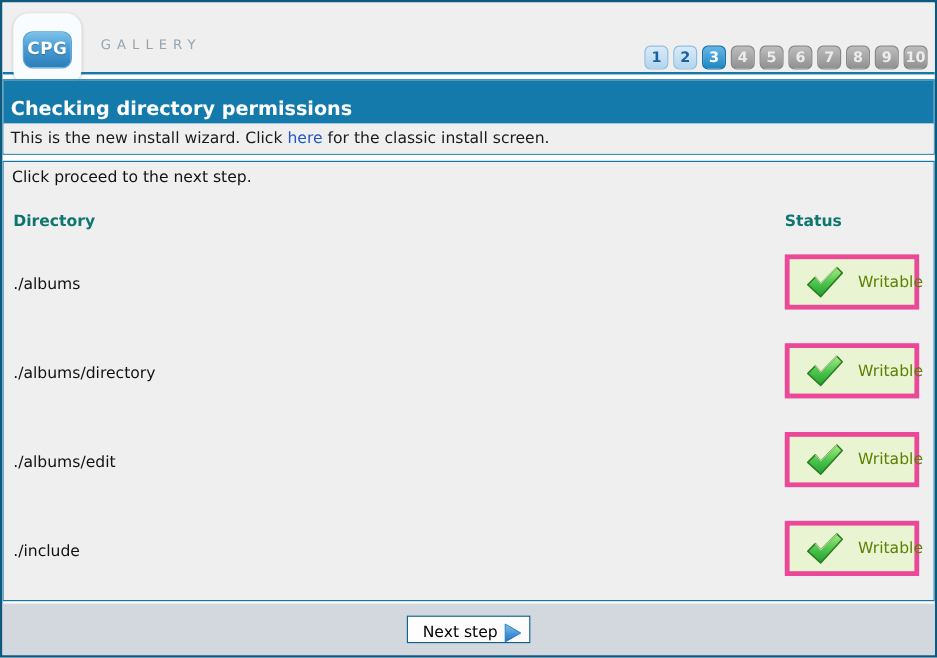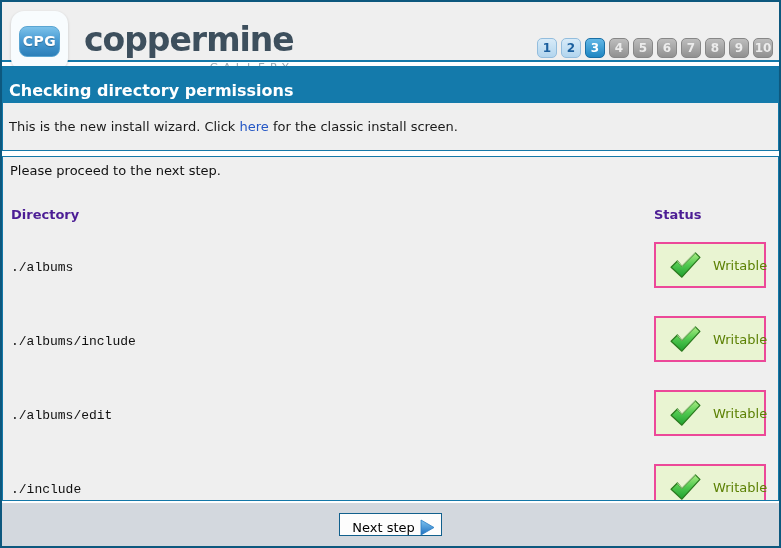--- a/index.html
+++ b/index.html
@@ -82,50 +82,50 @@
   .title-section { margin-top: 4px; border: 1px solid #1478a8; flex-shrink: 0; }
   .title-bar {
     background: #147aab;
     color: #ffffff;
     font-size: 16px; font-weight: bold;
     padding: 14px 6px 3px 6px;
   }
   .info-bar {
     background: #efefef;
     font-size: 13px; color: #1a1a1a;
-    padding: 16px 6px;
+    padding: 5px 6px;
   }
   .info-bar a { color: #2356c5; text-decoration: none; cursor: pointer; }
 
   
   .content {
     margin-top: 5px;
     border: 1px solid #1478a8;
     background: #efefef;
     flex: 1;
     padding: 6px 6px 4px 7px;
     display: flex;
     flex-direction: column;
     overflow: hidden;
   }
   .intro { font-size: 13px; line-height: 16px; color: #111; }
   .tbl-head {
     display: flex;
-    margin-top: 28px;
-    font-size: 13px; font-weight: bold; color: #4c1d95;
+    margin-top: 20px;
+    font-size: 13px; font-weight: bold; color: #0f766e;
   }
   .dir-col { flex: 1; padding-left: 1px; }
   .status-col { width: 118px; flex-shrink: 0; }
   .tbl-rows { margin-top: 6px; display: flex; flex-direction: column; }
   .tbl-row { display: flex; align-items: center; height: 74px; }
-  .dir-path { font-size: 13px; color: #111; font-family: Liberation Mono, monospace; }
+  .dir-path { font-size: 13px; color: #111; }
   .status-badge {
     width: 112px; height: 46px;
     background: #e9f4d2;
-    border: 2px solid #ec4899;
+    border: 4px solid #ec4899;
     display: flex; align-items: center;
     padding-left: 13px;
     gap: 11px;
   }
   .status-badge .label { font-size: 13px; color: #5c8104; }
   .check-icon { width: 33px; height: 27px; flex-shrink: 0; }
 
   
   .footer {
     margin-top: 2px;
@@ -148,21 +148,20 @@
 </style>
 </head>
 <body>
 
 <div class="header">
   <div class="logo-wrap">
     <div class="logo-outer">
       <div class="logo-inner">CPG</div>
     </div>
     <div class="brand">
-      <span class="brand-name">coppermine</span>
       <span class="brand-sub">GALLERY</span>
     </div>
   </div>
   <div class="steps">
       <div class="step visited">1</div>
       <div class="step visited">2</div>
       <div class="step active">3</div>
       <div class="step pending">4</div>
       <div class="step pending">5</div>
       <div class="step pending">6</div>
@@ -172,21 +171,21 @@
       <div class="step pending">10</div>
     </div>
 </div>
 
 <div class="title-section">
   <div class="title-bar">Checking directory permissions</div>
   <div class="info-bar"><span>This is the new install wizard. Click </span><a>here</a><span> for the classic install screen.</span></div>
 </div>
 
 <div class="content">
-  <div class="intro">Please proceed to the next step.</div>
+  <div class="intro">Click proceed to the next step.</div>
 
   <div class="tbl-head">
     <div class="dir-col">Directory</div>
     <div class="status-col">Status</div>
   </div>
 
   <div class="tbl-rows">
   <div class="tbl-row">
     <div class="dir-col">
       <span class="dir-path">./albums</span>
@@ -204,21 +203,21 @@
           <polygon points="2,17 9,10 14,16 29,1 34,6 14,28" fill="url(#checkGrad)" stroke="#2c7a1f" stroke-width="1.4" stroke-linejoin="round"></polygon>
           <polyline points="9,10 14,16 29,1" fill="none" stroke="#d7f5bd" stroke-width="1" opacity="0.8"></polyline>
         </svg>
         <span class="label">Writable</span>
       </div>
     </div>
   </div>
 
   <div class="tbl-row">
     <div class="dir-col">
-      <span class="dir-path">./albums/include</span>
+      <span class="dir-path">./albums/directory</span>
     </div>
     <div class="status-col">
       <div class="status-badge">
         <svg class="check-icon" viewBox="0 0 36 30">
           <defs>
             <linearGradient id="checkGrad" x1="0" y1="0" x2="0" y2="1">
               <stop offset="0" stop-color="#a9ec82"></stop>
               <stop offset="0.5" stop-color="#4fc84f"></stop>
               <stop offset="1" stop-color="#1f9e2f"></stop>
             </linearGradient>

